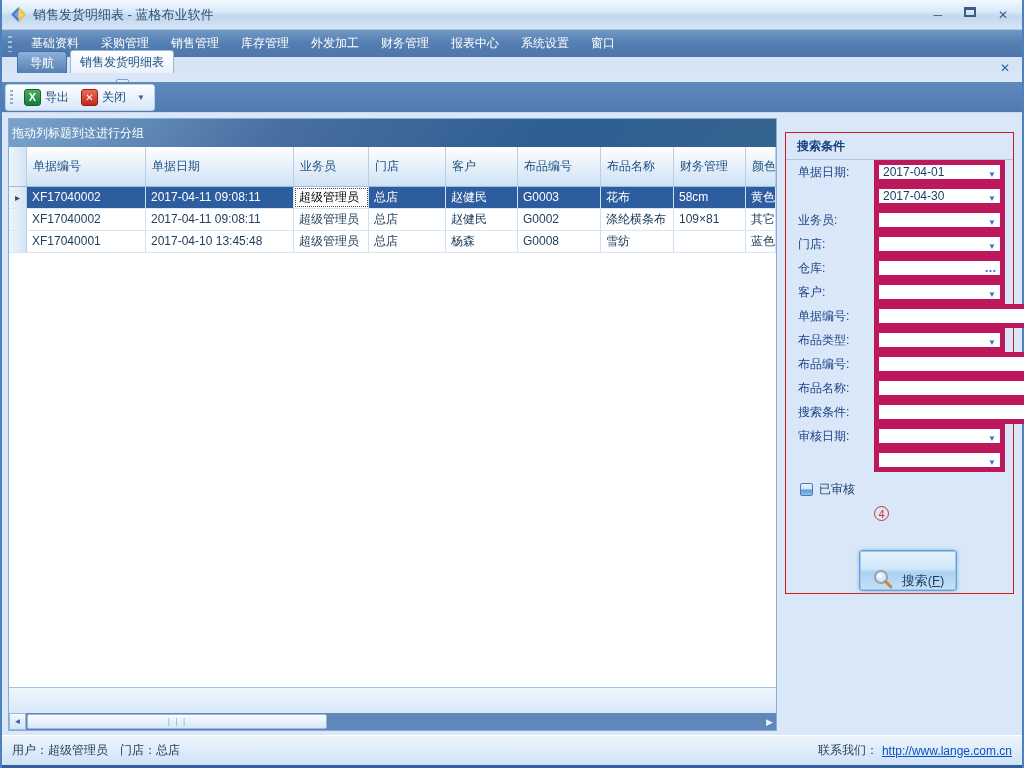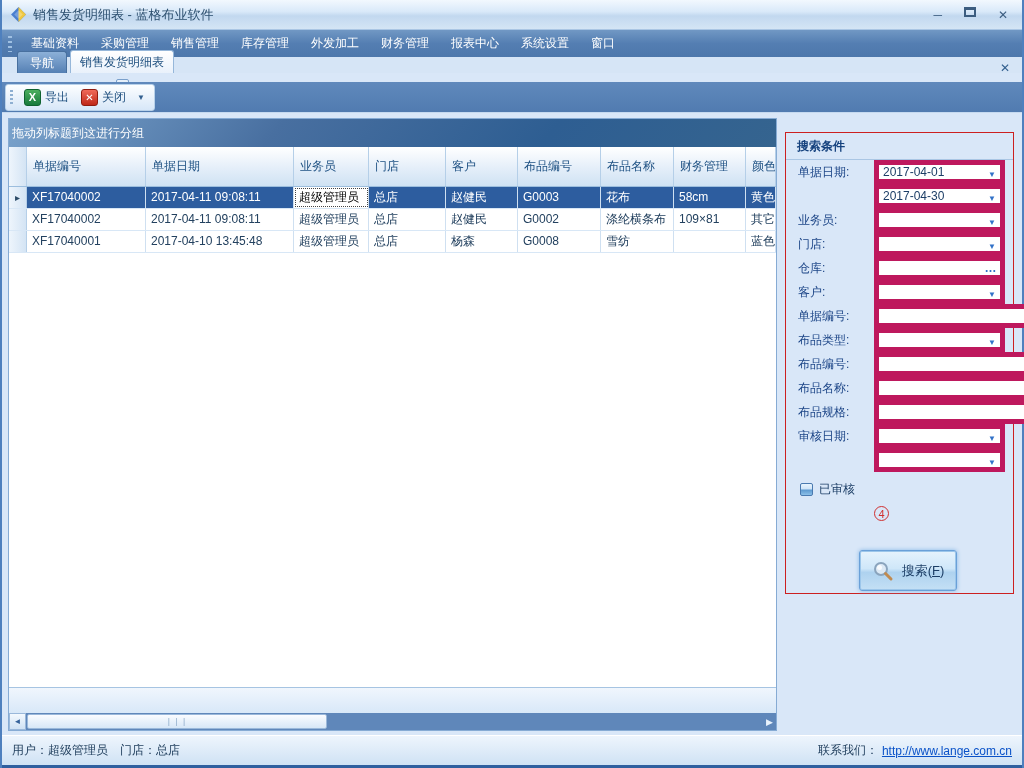--- a/index.html
+++ b/index.html
@@ -109,21 +109,21 @@
   .chkbox { width:13px; height:13px; border:1px solid #4a7ab0; border-radius:2px;
     background:linear-gradient(#e8f4fd 0%, #cfe4f7 45%, #5e9ad0 55%, #8cc0e8 100%); }
   .chk-label { color:#1c3e66; }
   .marker-row { height:28px; padding-left:88px; padding-top:8px; }
   .marker { display:inline-block; width:15px; height:15px; border:1px solid #d03030;
     border-radius:50%; color:#d03030; font-size:11px; line-height:14px; text-align:center; }
   .btn-row { display:flex; justify-content:flex-end; padding:24px 56px 0 0; }
   .search-btn { width:98px; height:41px; border:1px solid #6aa0d8; border-radius:3px;
     background:linear-gradient(#e6f3fd 0%, #cfe7f9 45%, #aed2ef 55%, #c4e0f5 100%);
     box-shadow:0 0 0 1px #9cc6ea inset, 0 0 4px #88b8e6;
-    display:flex; align-items:center; justify-content:center; gap:8px;
+    display:flex; align-items:flex-end; justify-content:center; gap:8px;
     color:#1c3e66; font-size:13px; }
   .underline { text-decoration:underline; }
 
   
   .statusbar { position:absolute; left:0; right:0; bottom:3px; height:30px;
     background:linear-gradient(#eef5fd,#cfe2f4); border-top:1px solid #ffffff;
     display:flex; align-items:center; padding:8px 10px; color:#23415f; }
   .status-right { margin-left:auto; display:flex; align-items:center; gap:4px; }
   .link { color:#0a52c8; text-decoration:underline; }
   .bottom-frame { position:absolute; left:0; right:0; bottom:0; height:3px; background:#2f5f9f; }
@@ -321,21 +321,21 @@
           <span class="f-label">布品编号:</span>
           <input class="txt" value="" style="">
         </div>
 
         <div class="f-row">
           <span class="f-label">布品名称:</span>
           <input class="txt" value="" style="">
         </div>
 
         <div class="f-row">
-          <span class="f-label">布品规格:</span>
+          <span class="f-label">搜索条件:</span>
           <input class="txt" value="" style="">
         </div>
 
         <div class="f-row">
           <span class="f-label">审核日期:</span>
           <span class="combo">
             <span class="val"></span>
             <span class="arrow">▼</span>
           </span>
         </div>

